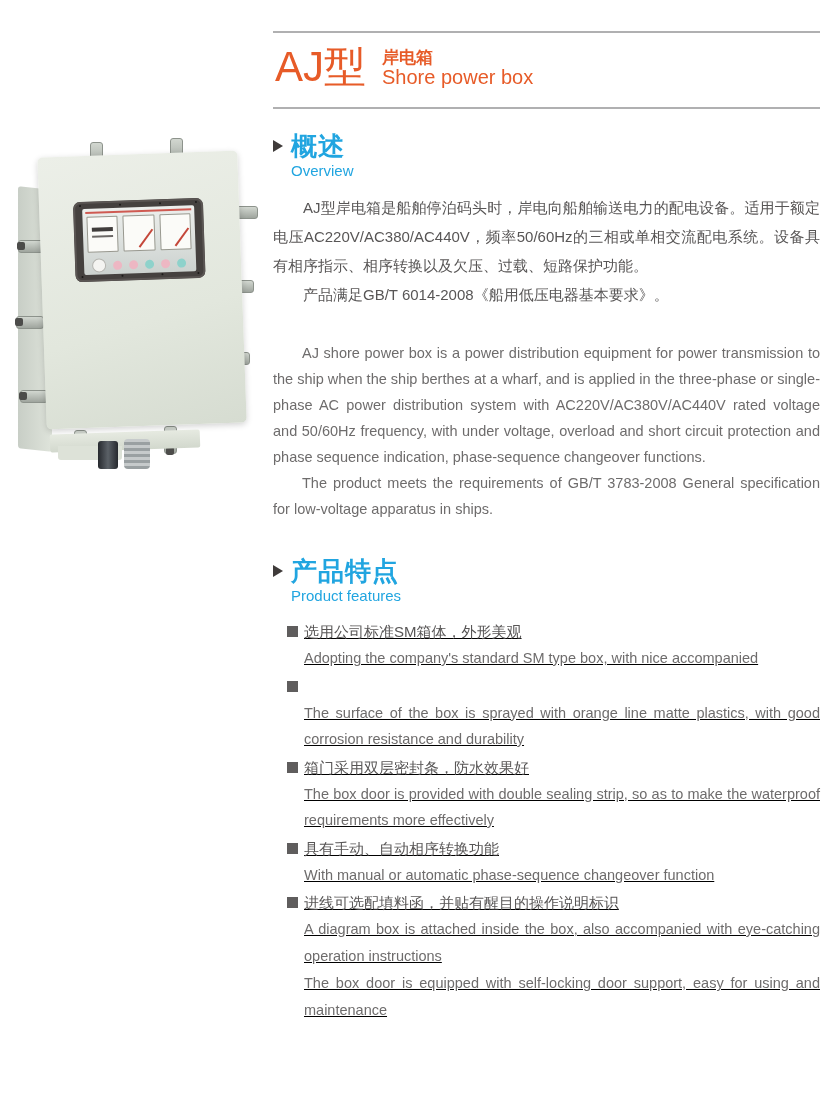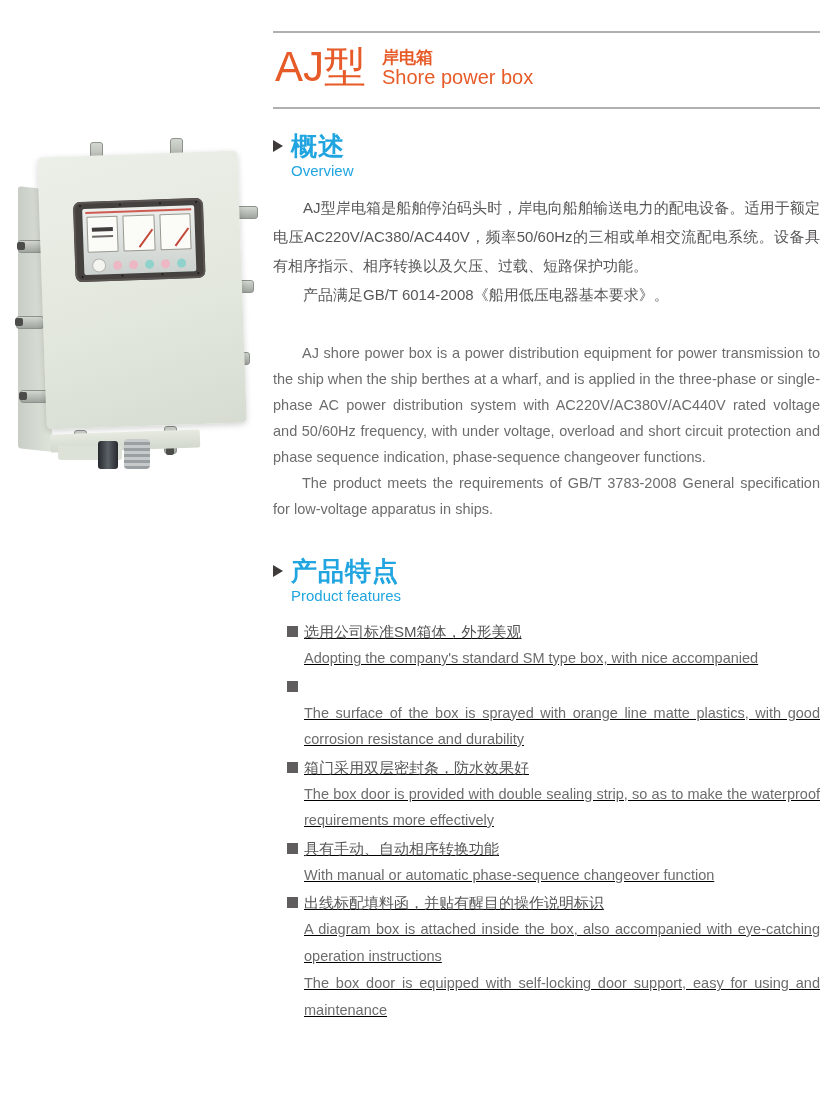--- a/index.html
+++ b/index.html
@@ -180,21 +180,21 @@
           <div class="f-cn"><span class="sq"></span><span>箱门采用双层密封条，防水效果好</span></div>
           <p class="f-en">The box door is provided with double sealing strip, so as to make the waterproof requirements more effectively</p>
         </div>
 
         <div class="feature">
           <div class="f-cn"><span class="sq"></span><span>具有手动、自动相序转换功能</span></div>
           <p class="f-en">With manual or automatic phase-sequence changeover function</p>
         </div>
 
         <div class="feature">
-          <div class="f-cn"><span class="sq"></span><span>出线标配填料函，并贴有醒目的操作说明标识</span></div>
+          <div class="f-cn"><span class="sq"></span><span>进线可选配填料函，并贴有醒目的操作说明标识</span></div>
           <p class="f-en">A diagram box is attached inside the box, also accompanied with eye-catching operation instructions</p>
         </div>
 
         <div class="feature">
           <p class="f-en">The box door is equipped with self-locking door support, easy for using and maintenance</p>
         </div>
 
 
       </div>
     </div>

